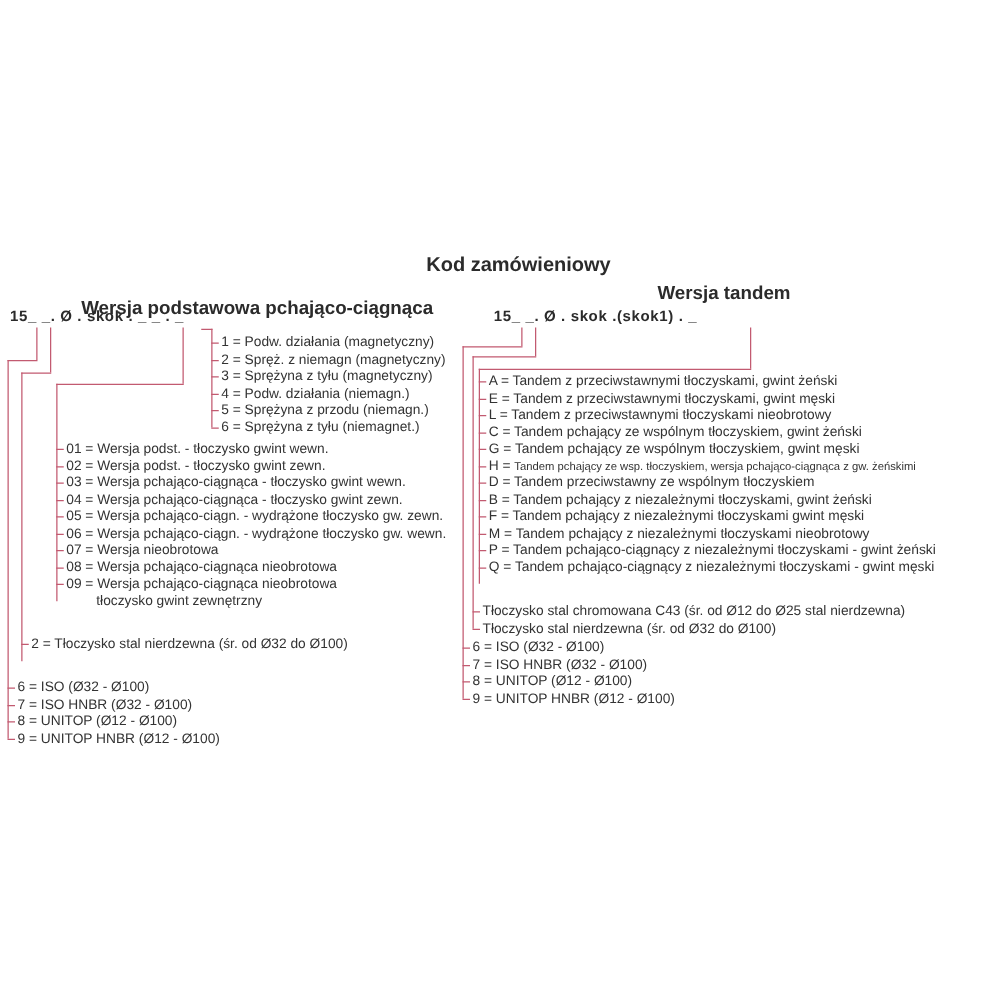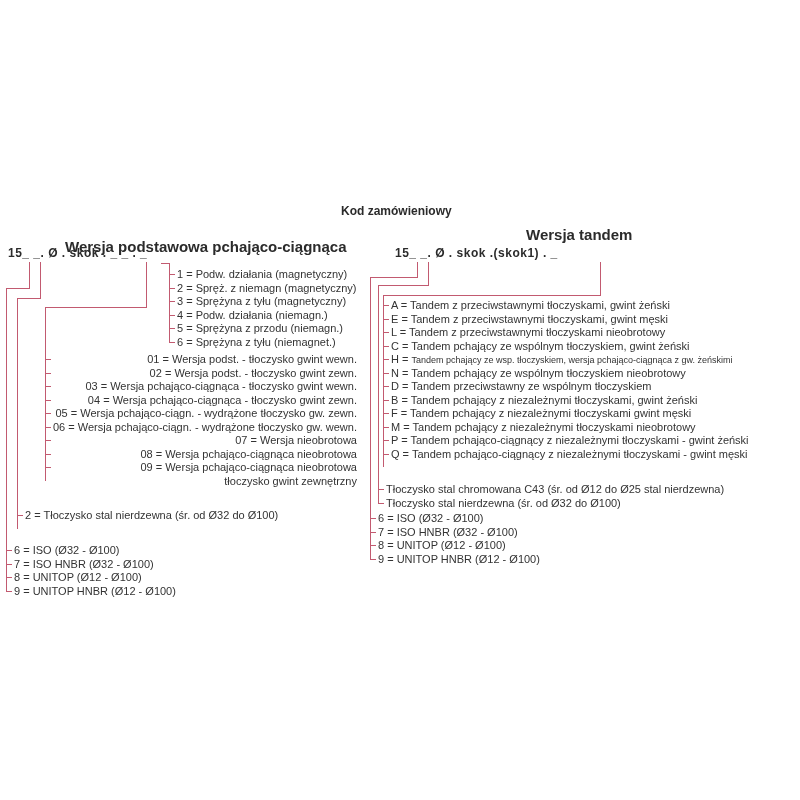--- a/index.html
+++ b/index.html
@@ -5,21 +5,21 @@
   html, body { margin: 0; padding: 0; }
   body {
     width: 800px; height: 800px;
     background: #ffffff;
     font-family: "Liberation Sans", sans-serif;
     position: relative;
     overflow: hidden;
   }
   .abs { position: absolute; white-space: nowrap; }
   .hdr { font-weight: bold; color: #2b2b2b; }
-  .title { font-size: 12px; }
+  .title { font-size: 16px; }
   .section-hdr { font-size: 15px; }
   .code { font-size: 12px; font-weight: bold; color: #2b2b2b; letter-spacing: 0.5px; }
   .ln { position: absolute; background: #c25a70; }
   .list { position: absolute; font-size: 11px; color: #333333; }
   .row { position: relative; height: 13.5px; line-height: 13.5px; white-space: nowrap; }
   .row .dash { position: absolute; left: -8px; top: 6px; width: 6px; height: 1px; background: #c25a70; }
   .row.cont { padding-left: 24px; }
   .row.small .label-part { font-size: 9px; }
 </style>
 </head>
@@ -59,21 +59,21 @@
 </div>
 
 <div class="list" style="left:177px; top:268px;">
     <div class="row"><span class="dash"></span><span class="code-part">1 = </span><span class="label-part">Podw. działania (magnetyczny)</span></div>
     <div class="row"><span class="dash"></span><span class="code-part">2 = </span><span class="label-part">Spręż. z niemagn (magnetyczny)</span></div>
     <div class="row"><span class="dash"></span><span class="code-part">3 = </span><span class="label-part">Sprężyna z tyłu (magnetyczny)</span></div>
     <div class="row"><span class="dash"></span><span class="code-part">4 = </span><span class="label-part">Podw. działania (niemagn.)</span></div>
     <div class="row"><span class="dash"></span><span class="code-part">5 = </span><span class="label-part">Sprężyna z przodu (niemagn.)</span></div>
     <div class="row"><span class="dash"></span><span class="code-part">6 = </span><span class="label-part">Sprężyna z tyłu (niemagnet.)</span></div>
   </div>
-<div class="list" style="left:53px;  top:353px;text-align:right;">
+<div class="list" style="left:53px;  top:353px;">
     <div class="row"><span class="dash"></span><span class="code-part">01 = </span><span class="label-part">Wersja podst. - tłoczysko gwint wewn.</span></div>
     <div class="row"><span class="dash"></span><span class="code-part">02 = </span><span class="label-part">Wersja podst. - tłoczysko gwint zewn.</span></div>
     <div class="row"><span class="dash"></span><span class="code-part">03 = </span><span class="label-part">Wersja pchająco-ciągnąca - tłoczysko gwint wewn.</span></div>
     <div class="row"><span class="dash"></span><span class="code-part">04 = </span><span class="label-part">Wersja pchająco-ciągnąca - tłoczysko gwint zewn.</span></div>
     <div class="row"><span class="dash"></span><span class="code-part">05 = </span><span class="label-part">Wersja pchająco-ciągn. - wydrążone tłoczysko gw. zewn.</span></div>
     <div class="row"><span class="dash"></span><span class="code-part">06 = </span><span class="label-part">Wersja pchająco-ciągn. - wydrążone tłoczysko gw. wewn.</span></div>
     <div class="row"><span class="dash"></span><span class="code-part">07 = </span><span class="label-part">Wersja nieobrotowa</span></div>
     <div class="row"><span class="dash"></span><span class="code-part">08 = </span><span class="label-part">Wersja pchająco-ciągnąca nieobrotowa</span></div>
     <div class="row"><span class="dash"></span><span class="code-part">09 = </span><span class="label-part">Wersja pchająco-ciągnąca nieobrotowa</span></div>
     <div class="row cont"><span class="label-part">tłoczysko gwint zewnętrzny</span></div>
@@ -86,22 +86,22 @@
     <div class="row"><span class="dash"></span><span class="code-part">7 = </span><span class="label-part">ISO HNBR (Ø32 - Ø100)</span></div>
     <div class="row"><span class="dash"></span><span class="code-part">8 = </span><span class="label-part">UNITOP (Ø12 - Ø100)</span></div>
     <div class="row"><span class="dash"></span><span class="code-part">9 = </span><span class="label-part">UNITOP HNBR (Ø12 - Ø100)</span></div>
   </div>
 
 <div class="list" style="left:391px; top:299px;">
     <div class="row"><span class="dash"></span><span class="code-part">A = </span><span class="label-part">Tandem z przeciwstawnymi tłoczyskami, gwint żeński</span></div>
     <div class="row"><span class="dash"></span><span class="code-part">E = </span><span class="label-part">Tandem z przeciwstawnymi tłoczyskami, gwint męski</span></div>
     <div class="row"><span class="dash"></span><span class="code-part">L = </span><span class="label-part">Tandem z przeciwstawnymi tłoczyskami nieobrotowy</span></div>
     <div class="row"><span class="dash"></span><span class="code-part">C = </span><span class="label-part">Tandem pchający ze wspólnym tłoczyskiem, gwint żeński</span></div>
+    <div class="row"><span class="dash"></span><span class="code-part">G = </span><span class="label-part">Tandem pchający ze wspólnym tłoczyskiem, gwint męski</span></div>
     <div class="row small"><span class="dash"></span><span class="code-part">H = </span><span class="label-part">Tandem pchający ze wsp. tłoczyskiem, wersja pchająco-ciągnąca z gw. żeńskimi</span></div>
-    <div class="row"><span class="dash"></span><span class="code-part">N = </span><span class="label-part">Tandem pchający ze wspólnym tłoczyskiem nieobrotowy</span></div>
     <div class="row"><span class="dash"></span><span class="code-part">D = </span><span class="label-part">Tandem przeciwstawny ze wspólnym tłoczyskiem</span></div>
     <div class="row"><span class="dash"></span><span class="code-part">B = </span><span class="label-part">Tandem pchający z niezależnymi tłoczyskami, gwint żeński</span></div>
     <div class="row"><span class="dash"></span><span class="code-part">F = </span><span class="label-part">Tandem pchający z niezależnymi tłoczyskami gwint męski</span></div>
     <div class="row"><span class="dash"></span><span class="code-part">M = </span><span class="label-part">Tandem pchający z niezależnymi tłoczyskami nieobrotowy</span></div>
     <div class="row"><span class="dash"></span><span class="code-part">P = </span><span class="label-part">Tandem pchająco-ciągnący z niezależnymi tłoczyskami - gwint żeński</span></div>
     <div class="row"><span class="dash"></span><span class="code-part">Q = </span><span class="label-part">Tandem pchająco-ciągnący z niezależnymi tłoczyskami - gwint męski</span></div>
   </div>
 <div class="list" style="left:386px; top:483px;">
     <div class="row"><span class="dash"></span><span class="label-part">Tłoczysko stal chromowana C43 (śr. od Ø12 do Ø25 stal nierdzewna)</span></div>
     <div class="row"><span class="dash"></span><span class="label-part">Tłoczysko stal nierdzewna (śr. od Ø32 do Ø100)</span></div>

